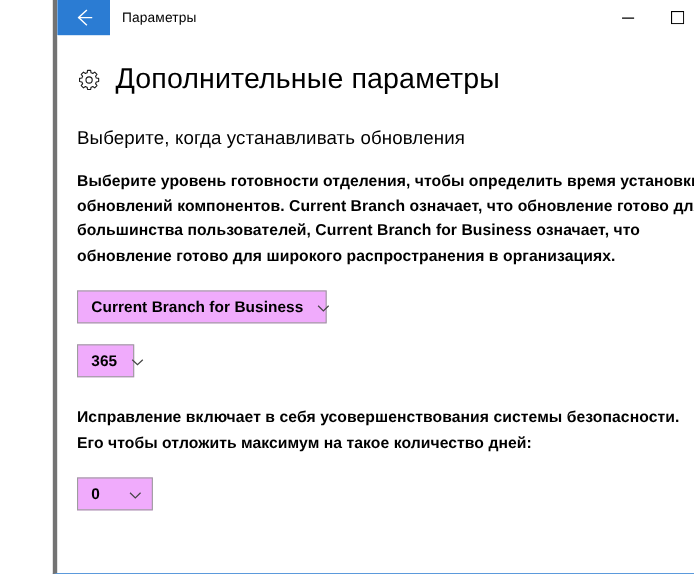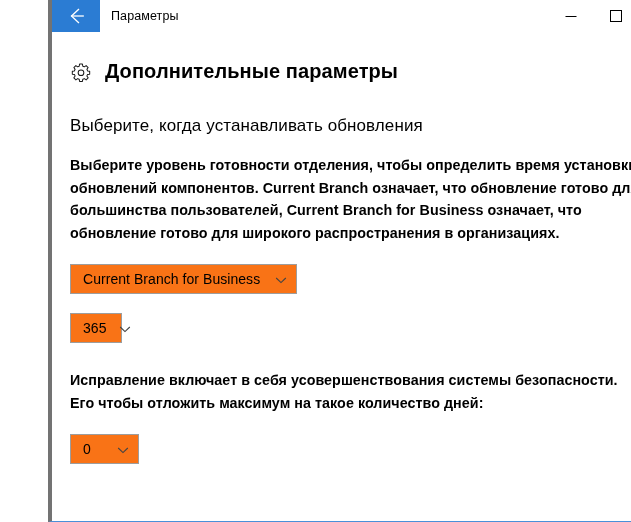--- a/index.html
+++ b/index.html
@@ -94,22 +94,22 @@
   .gear-icon {
     width: 22px;
     height: 22px;
     flex: 0 0 auto;
     margin-right: 13px;
     margin-top: 3px;
   }
   .gear-icon svg { display: block; }
 
   .page-title {
-    font-size: 20px;
-    font-weight: 700;
+    font-size: 26px;
+    font-weight: 400;
     color: #000000;
     line-height: 30px;
     letter-spacing: 0.1px;
     white-space: nowrap;
   }
 
   .section-title {
     margin: 29px 0 0 17px;
     font-size: 17px;
     font-weight: 400;
@@ -130,28 +130,29 @@
 
   .body-text.second { margin-top: 25px; }
   .body-text.third  { margin-top: 26px; }
 
   
   .combo {
     box-sizing: border-box;
     height: 30px;
     margin-left: 17px;
     border: 1px solid #9d9d9d;
-    background: #f97316;
+    background: #f0abfc;
     display: inline-flex;
     align-items: center;
     justify-content: space-between;
     padding: 0 9px 0 12px;
     cursor: default;
     font-size: 14px;
     color: #000000;
+    font-weight: bold;
   }
   .combo .combo-value {
     line-height: 28px;
     letter-spacing: 0.05px;
     white-space: nowrap;
   }
   .combo .chevron {
     margin-left: 12px;
     width: 12px;
     height: 12px;

